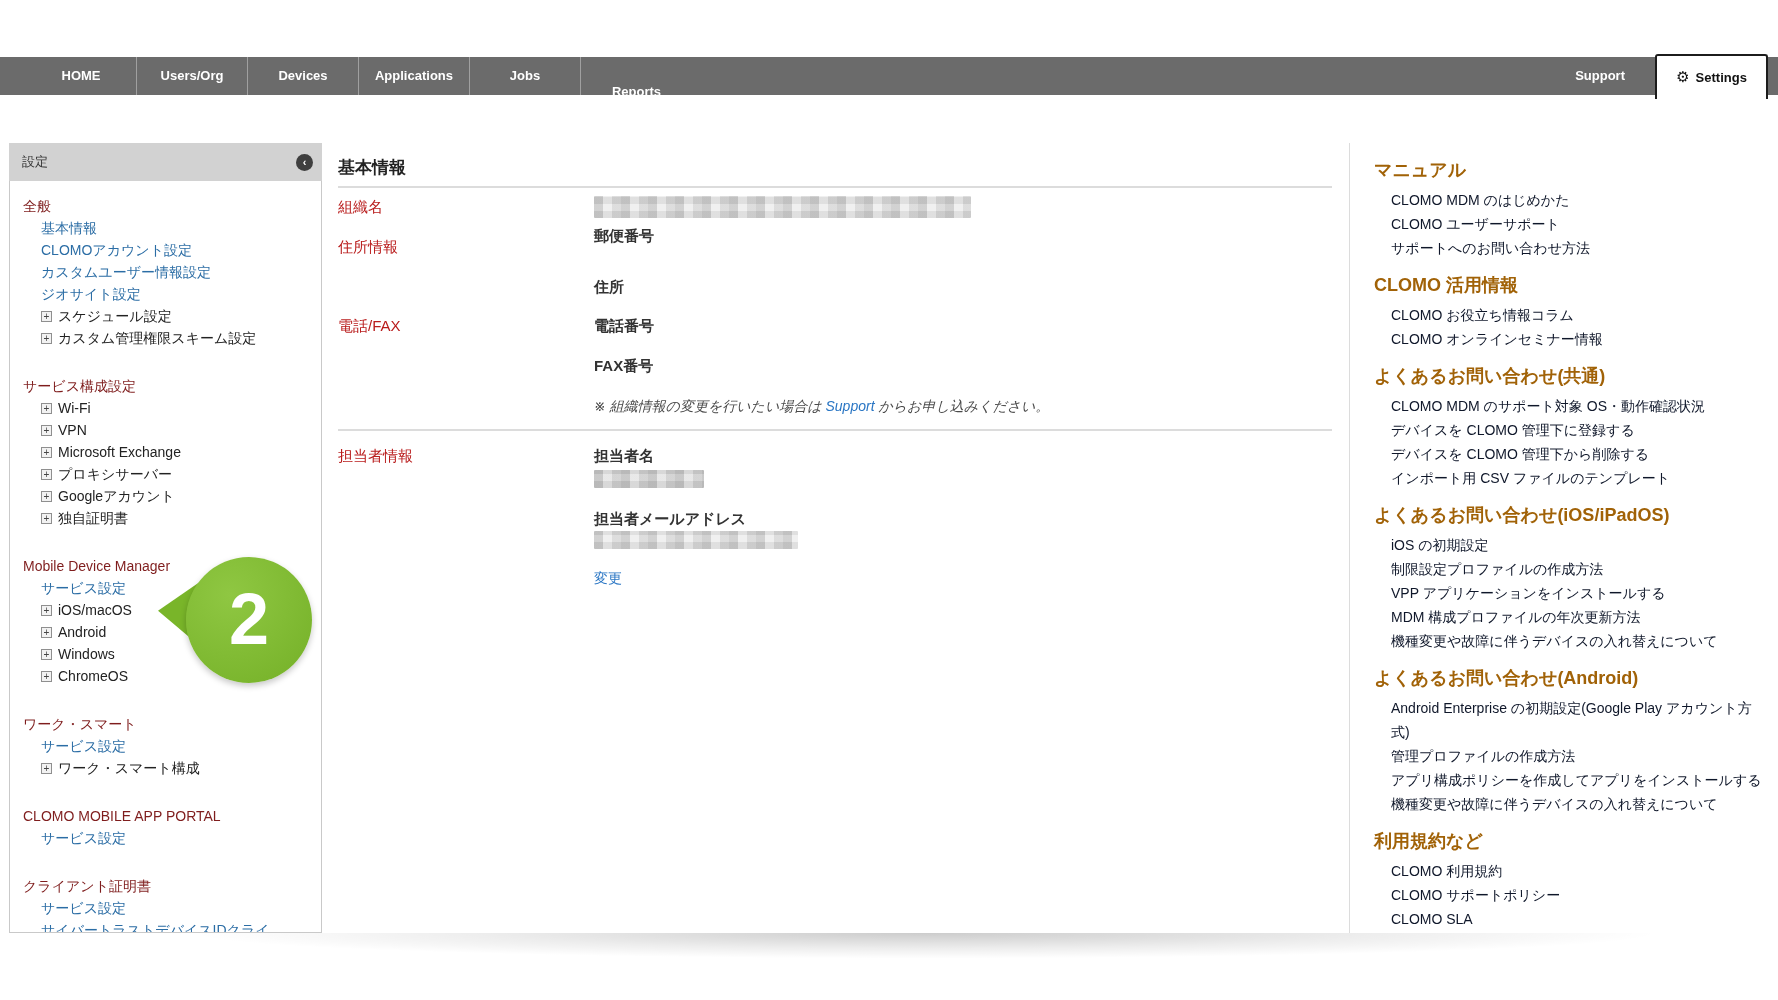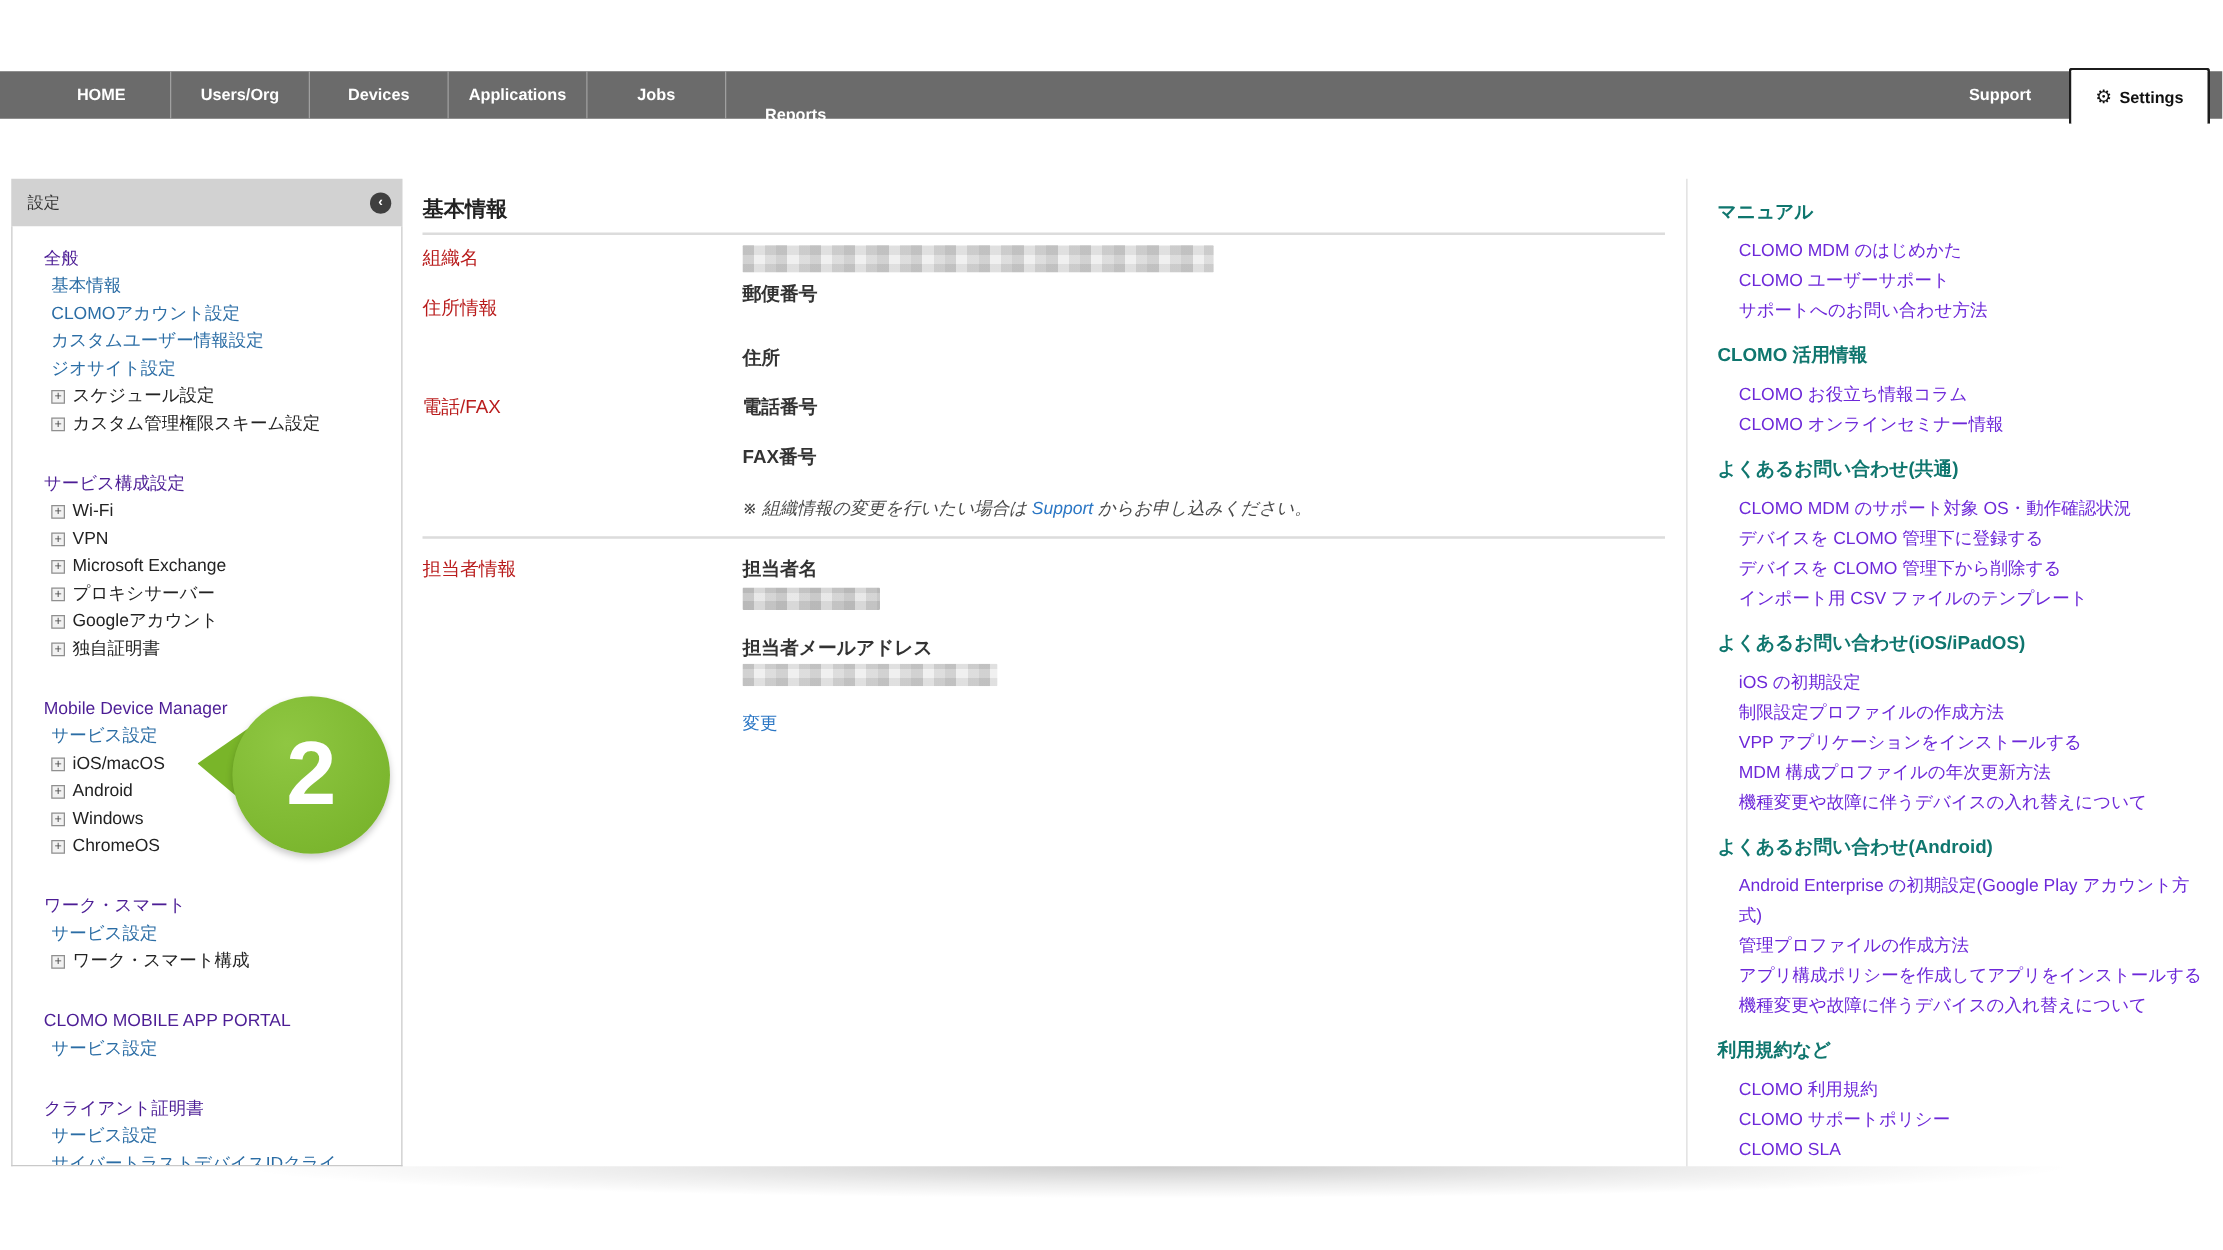--- a/index.html
+++ b/index.html
@@ -25,21 +25,21 @@
   .sidebar { position:absolute; left:9px; top:143px; width:313px; }
   .sidebar-head { height:38px; background:#d2d2d2; position:relative;
     font-size:13px; color:#333; line-height:38px; padding-left:13px; }
   .collapse-btn { position:absolute; right:9px; top:11px; width:17px; height:17px;
     background:#3f3f3f; border-radius:50%; cursor:pointer; text-align:center; }
   .chev { color:#fff; font-size:11px; font-weight:700; line-height:16px; display:block; }
   .sidebar-body { width:313px; height:752px; border:1px solid #c9c9c9; border-top:none;
     overflow:hidden; padding:14px 0 0 13px; font-size:14px; line-height:22px; }
   .s-section { margin-top:26px; }
   .s-section:first-child { margin-top:0; }
-  .s-header { color:#4c1d95;margin-left:12px; }
+  .s-header { color:#7f1d1d; }
   .s-item { margin-left:18px; cursor:pointer; white-space:nowrap; }
   .s-link { color:#2b6da5; }
   .s-expand { color:#222; }
   .plus-icon { display:inline-block; width:11px; height:11px; margin-right:6px;
     background:#f2f2f2; border:1px solid #8f8f8f; color:#444; font-size:10px;
     line-height:9px; text-align:center; vertical-align:1px; }
 
   
   .balloon { position:absolute; left:0; top:0; z-index:5; }
   .balloon-tail { position:absolute; left:158px; top:568px; width:62px; height:95px;
@@ -64,24 +64,24 @@
   .blur-dark { background-color:#d9d9d9; }
   .note { position:absolute; left:256px; top:253px; font-size:14px; color:#4a4a4a; line-height:20px;font-style:italic; }
   .inline-link { color:#2a76c4; cursor:pointer; }
   .divider2 { position:absolute; left:0; top:286px; width:994px; border-top:2px solid #dcdcdc; }
   .change-link { position:absolute; left:256px; top:425px; font-size:14px;
     color:#2a76c4; line-height:20px; cursor:pointer; }
 
   
   .helppanel { position:absolute; left:1349px; top:143px; width:429px; height:790px;
     border-left:1px solid #dcdcdc; padding:14px 10px 0 24px; overflow:hidden; }
-  .h-title { font-size:15px; font-weight:700; color:#0f766e; line-height:26px;
+  .h-title { font-size:18px; font-weight:700; color:#a16207; line-height:26px;
     margin:12px 0 5px 0; }
   .h-title:first-child { margin-top:0; }
-  .h-link { font-size:14px; color:#6d28d9; line-height:24px; padding-left:17px;
+  .h-link { font-size:14px; color:#0f172a; line-height:24px; padding-left:17px;
     cursor:pointer; }
 
   .page-shadow { position:absolute; left:0; top:933px; width:1778px; height:34px;
     background:radial-gradient(55% 100% at 52% 0%, rgba(0,0,0,.20) 0%, rgba(0,0,0,.07) 45%, rgba(0,0,0,0) 75%); }
 </style>
 </head>
 <body>
 
 <div class="screen">
 

